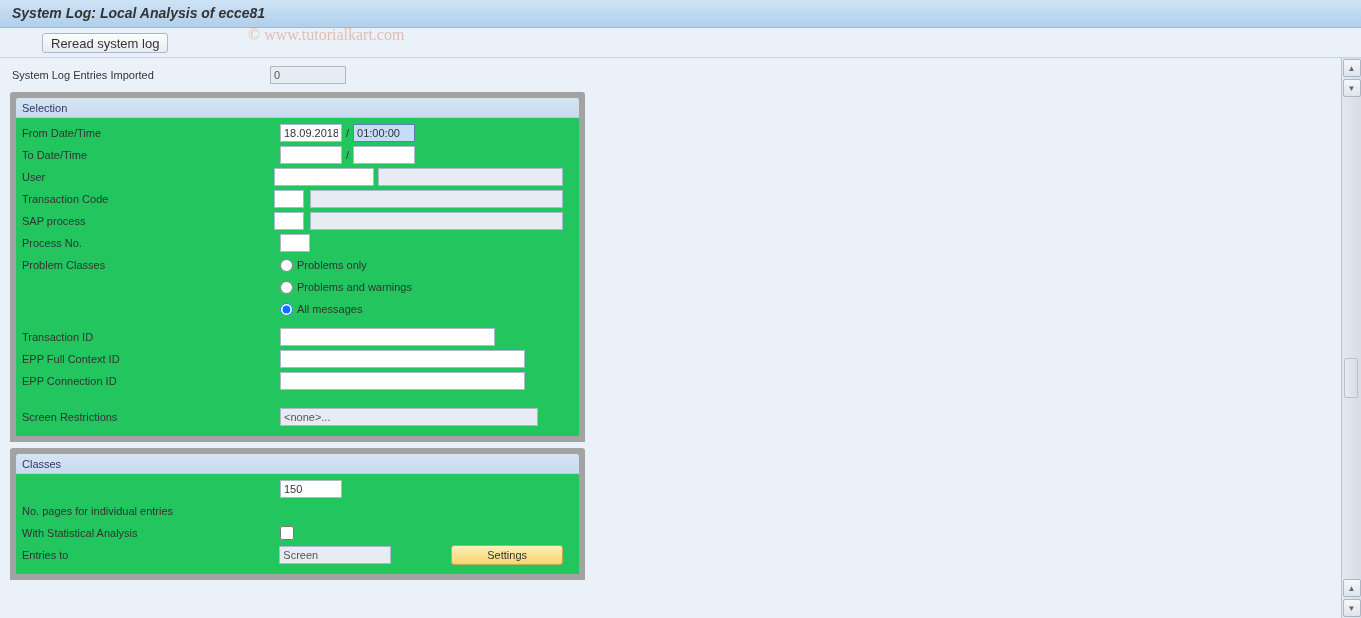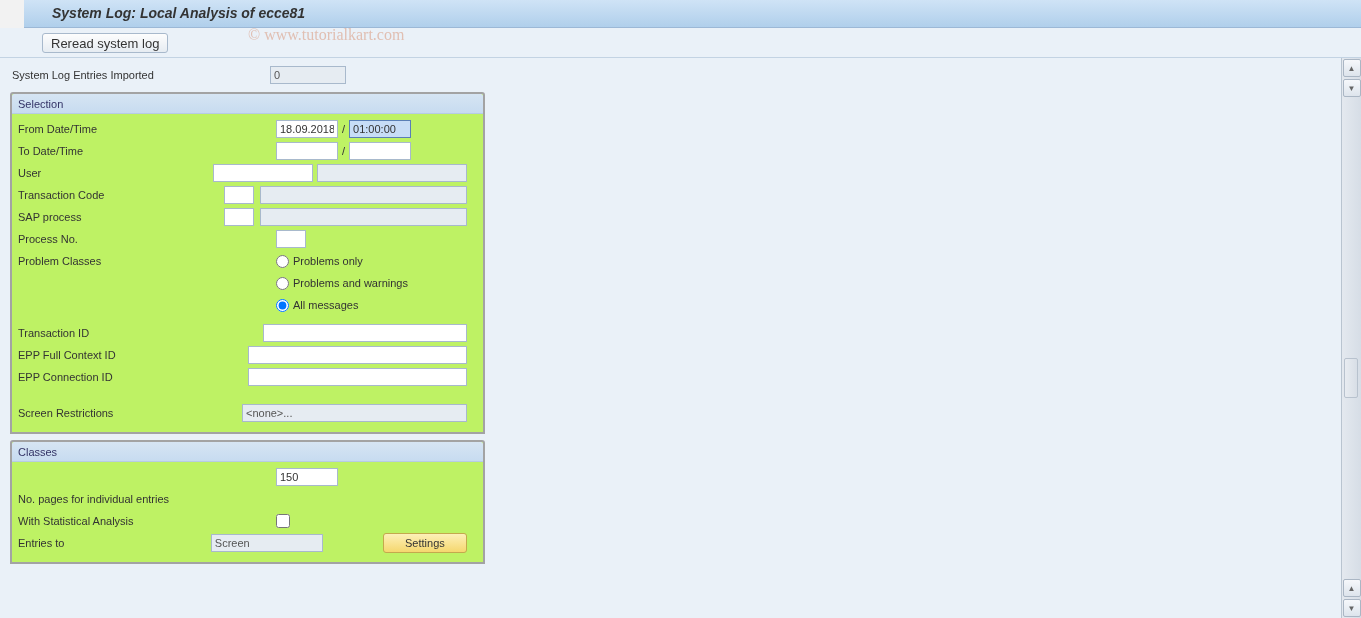--- a/index.html
+++ b/index.html
@@ -10,26 +10,25 @@
       color: #333;
       width: 1361px;
       height: 618px;
       overflow: hidden;
       position: relative;
     }
     .title-bar {
       background: linear-gradient(#CFE3F6, #B0CFEB);
       border-bottom: 1px solid #9CB8D6;
       height: 28px;
-      padding: 5px 28px;
+      padding: 5px 12px;
       font-weight: bold;
       font-style: italic;
       font-size: 14px;
       color: #333;
-      margin-left: 24px;
     }
     .toolbar {
       background: #EAF1F8;
       border-bottom: 1px solid #C3D3E3;
       height: 30px;
       padding: 3px 6px;
       display: flex;
       align-items: center;
     }
     .toolbar-button {
@@ -58,24 +57,24 @@
       display: flex;
       align-items: center;
       height: 22px;
     }
     .row .label {
       width: 260px;
       padding-left: 2px;
       color: #333;
     }
     .group {
-      width: 475px;
-      border: 2px solid #a3a3a3;
+      width: 575px;
+      border: 6px solid #a3a3a3;
       border-radius: 3px 3px 0 0;
-      background: #bef264;
+      background: #22c55e;
       margin-top: 6px;
       margin-bottom: 4px;
     }
     .group-header {
       background: linear-gradient(#D6E5F3, #C7DBF0);
       color: #336;
       font-size: 11px;
       padding: 3px 6px;
       border-bottom: 1px solid #B6CCE3;
       height: 20px;

